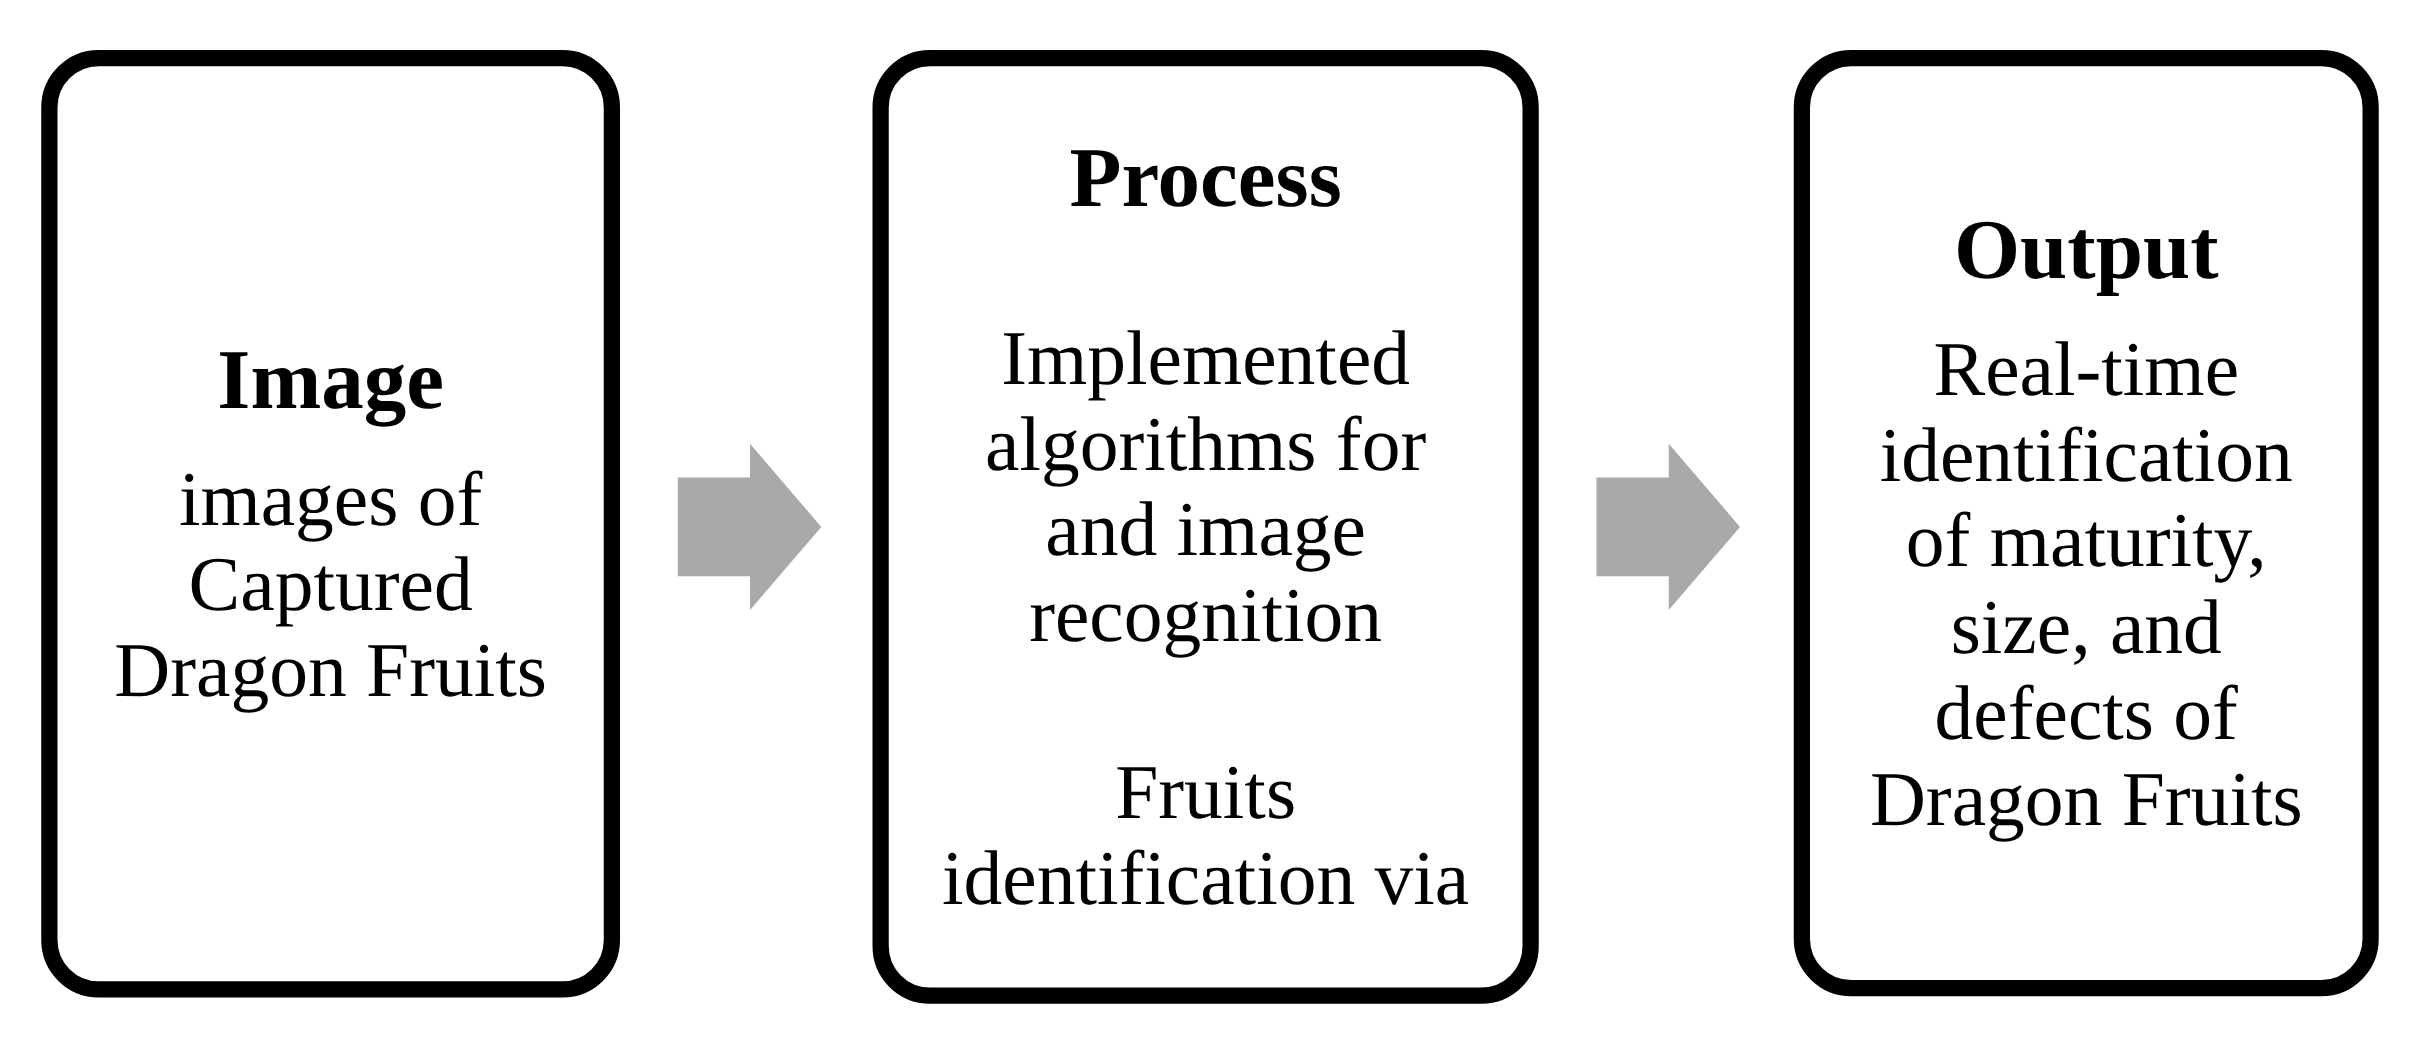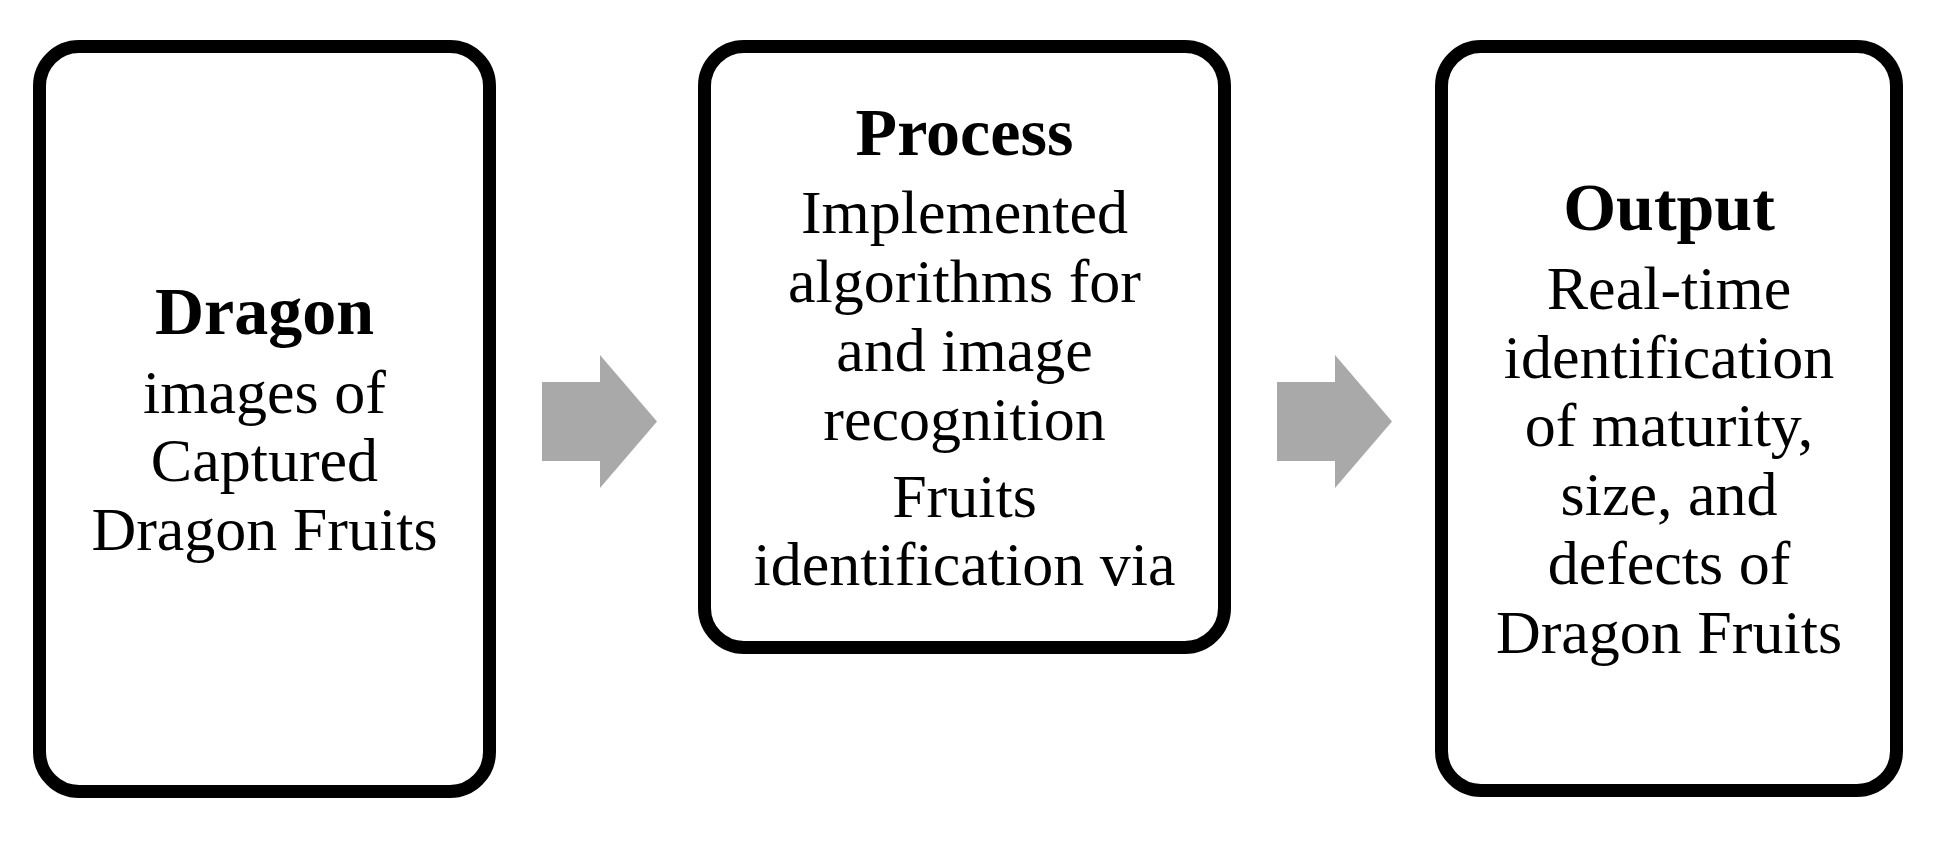--- a/index.html
+++ b/index.html
@@ -23,51 +23,51 @@
     border-radius: 46px;
     background: #ffffff;
     display: flex;
     flex-direction: column;
     justify-content: center;
     align-items: center;
     text-align: center;
     padding: 0 6px;
   }
   #box-input   { left: 33px;   top: 40px; width: 463px; height: 758px; }
-  #box-process { left: 698px;  top: 40px; width: 533px; height: 614px; }
+  #box-process { left: 698px;  top: 40px; width: 533px; height: 763px; gap: 48px; }
   #box-output  { left: 1435px; top: 40px; width: 468px; height: 757px; }
   .box-title {
     font-size: 68px;
     font-weight: bold;
     line-height: 1.11;
     margin: 0;
   }
   .box-paragraph {
     font-size: 62px;
     font-weight: normal;
     line-height: 1.11;
-    margin: 8px 0 0 0;
+    margin: 24px 0 0 0;
   }
   .text-line { display: block; }
   .arrow {
     position: absolute;
     width: 115px;
     height: 133px;
   }
   #arrow-1 { left: 542px;  top: 355px; }
   #arrow-2 { left: 1277px; top: 355px; }
   .arrow svg { display: block; width: 100%; height: 100%; }
 </style>
 </head>
 <body>
 
 <div class="canvas">
 
   <section class="box" id="box-input">
-    <h2 class="box-title">Dragon</h2>
+    <h2 class="box-title">Image</h2>
     <p class="box-paragraph">
       <span class="text-line">images of</span>
       <span class="text-line">Captured</span>
       <span class="text-line">Dragon Fruits</span>
     </p>
   </section>
 
   <div class="arrow" id="arrow-1">
     <svg viewBox="0 0 115 133" xmlns="http://www.w3.org/2000/svg">
       <polygon points="0,27 58,27 58,0 115,66.5 58,133 58,106 0,106" fill="#a9a9a9"></polygon>

